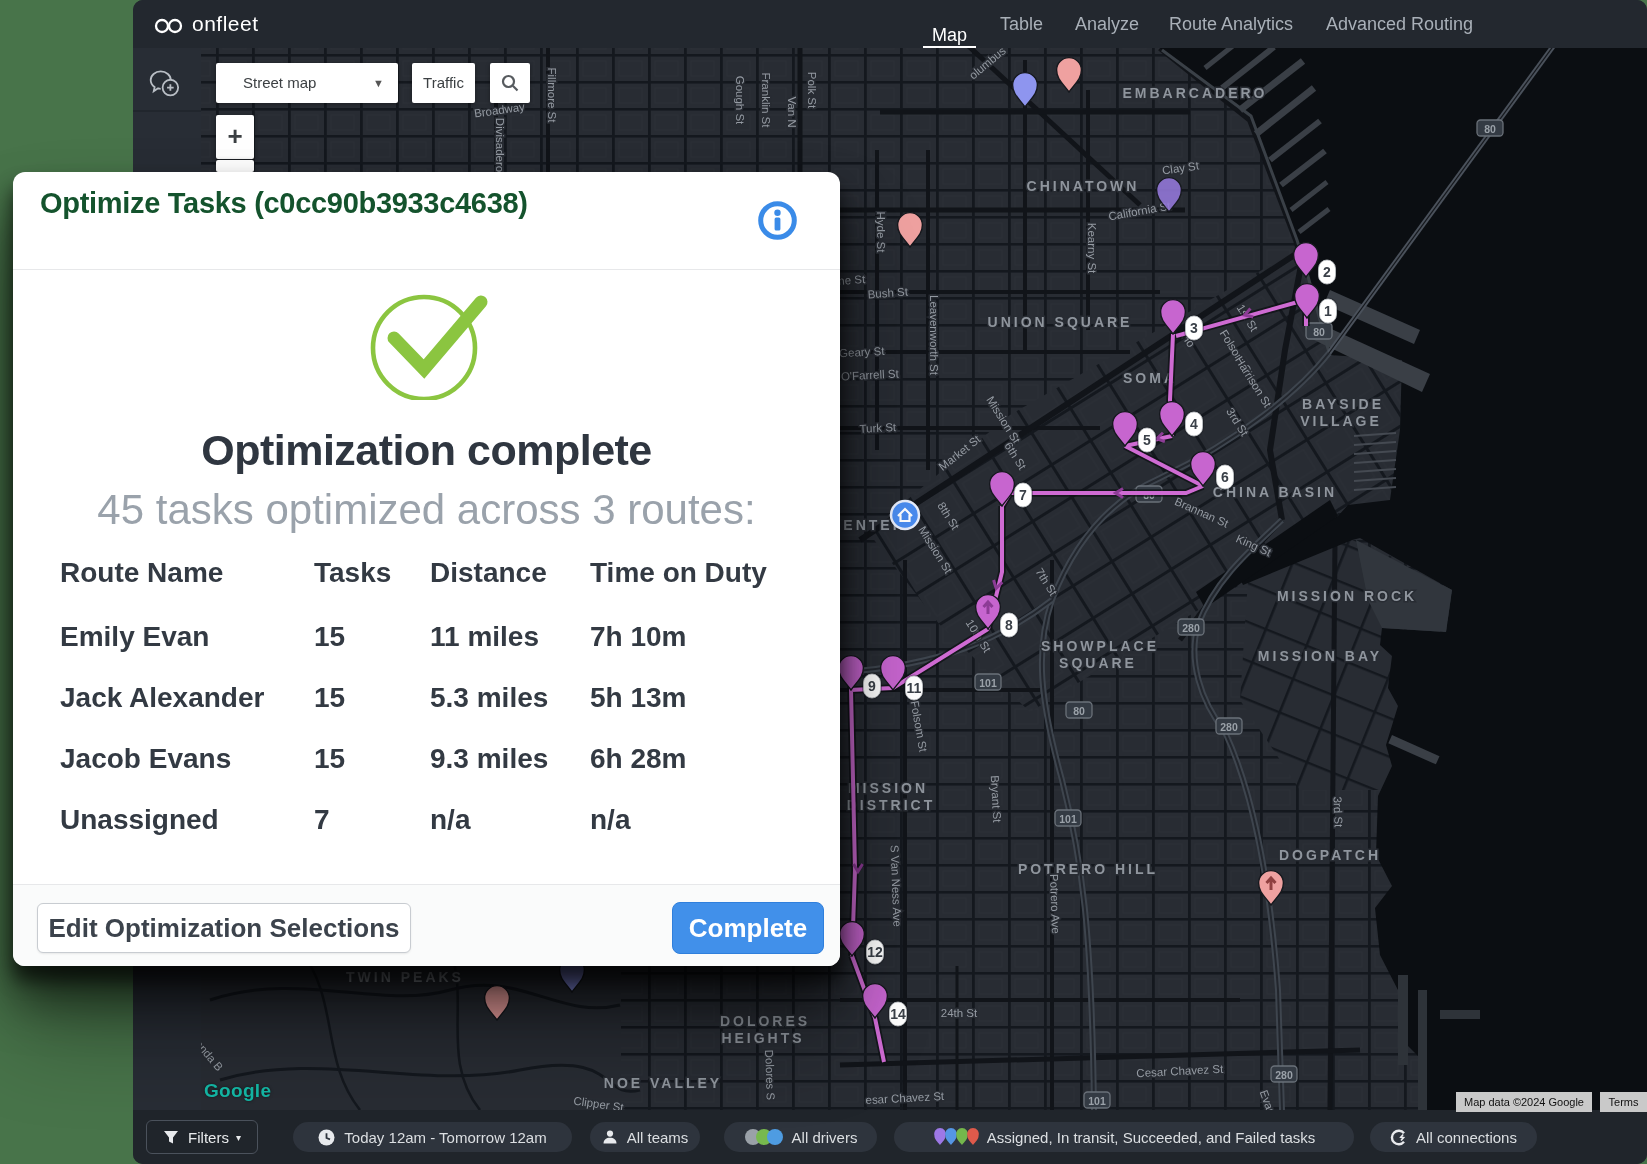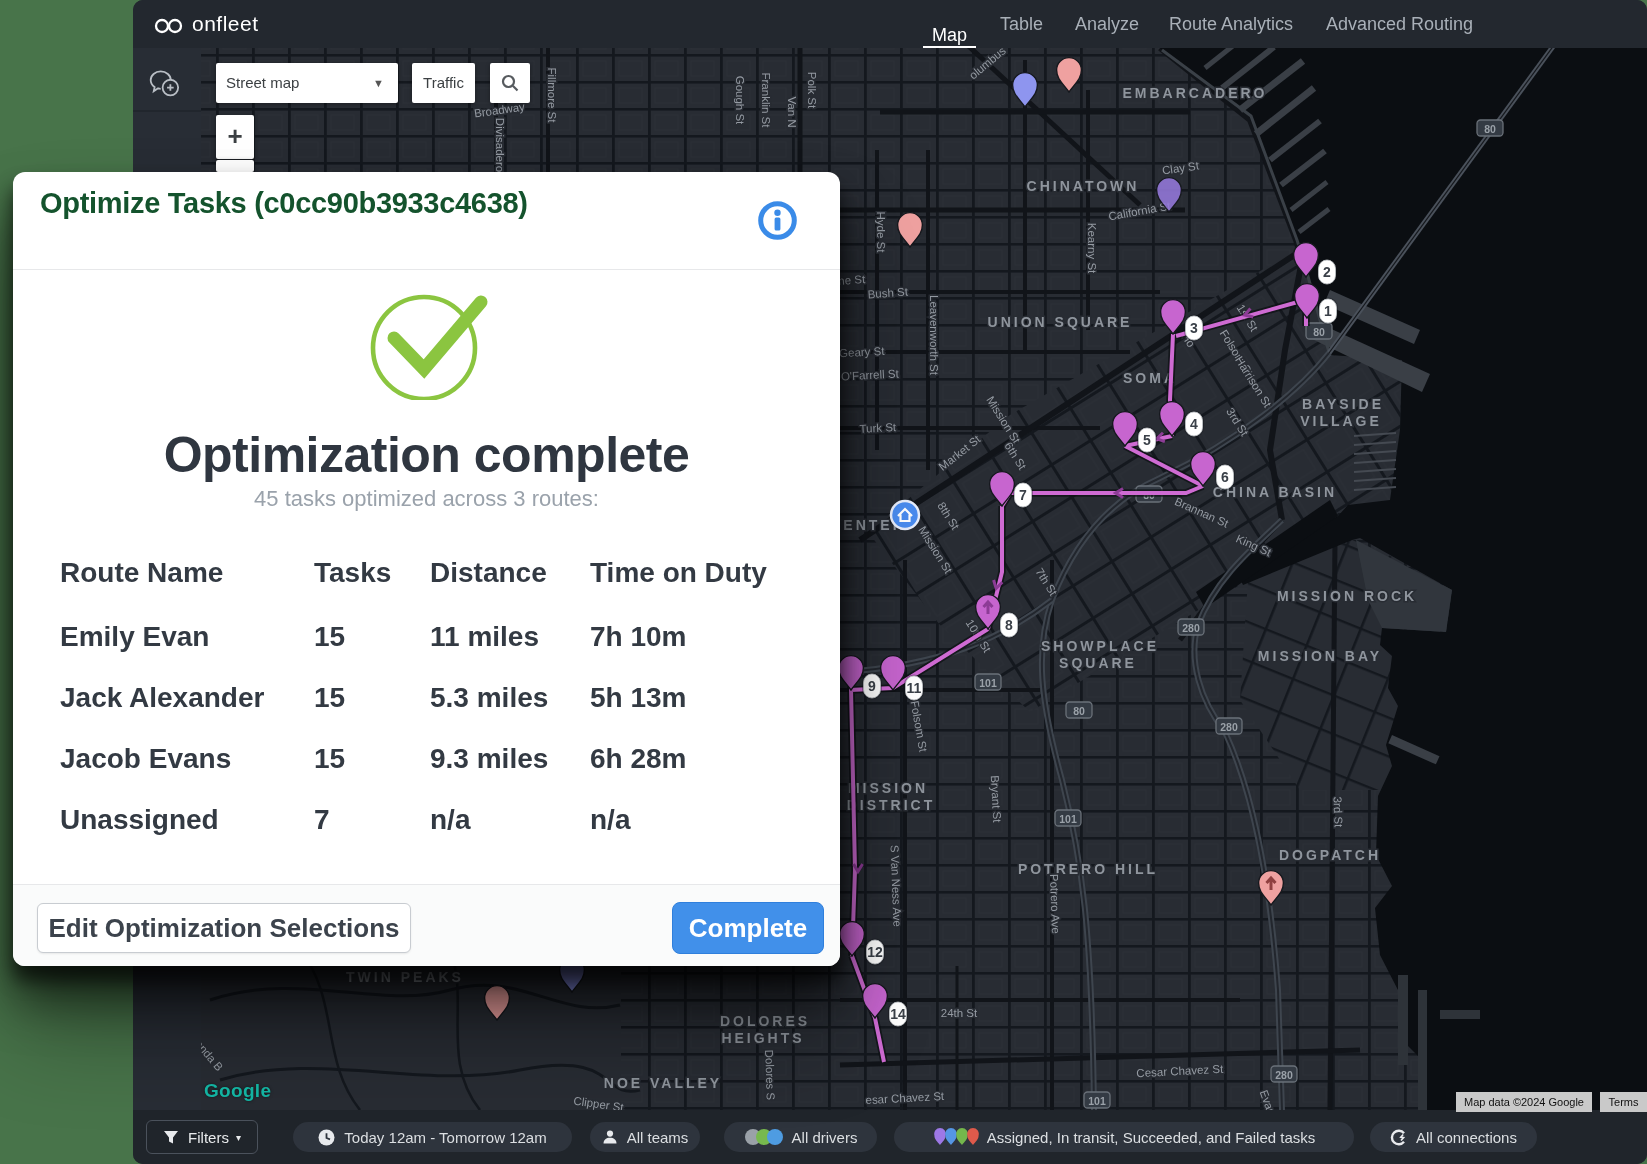--- a/index.html
+++ b/index.html
@@ -12,22 +12,22 @@
 #mapwrap {position:absolute;left:68px;top:48px;width:1446px;height:1062px}
 .mbtn {position:absolute;background:#fff;border-radius:2px;box-shadow:0 1px 4px rgba(0,0,0,.35);color:#3c4043;font-size:15px}
 #bar {position:absolute;left:0;bottom:0;right:0;height:54px;background:#20252b}
 .pill {position:absolute;top:12px;height:30px;border-radius:15px;background:#2e343d;color:#dcdfe2;font-size:15px;display:flex;align-items:center;justify-content:center;white-space:nowrap}
 #filters {position:absolute;left:13px;top:10px;width:112px;height:34px;border:1.5px solid #4b525c;border-radius:6px;color:#e8eaec;font-size:15px;display:flex;align-items:center;justify-content:center}
 #modal {position:absolute;left:13px;top:172px;width:827px;height:794px;background:#fff;border-radius:12px;box-shadow:0 14px 18px rgba(0,0,0,.62),0 34px 48px rgba(0,0,0,.52),0 65px 95px rgba(0,0,0,.32);}
 #mtitle {position:absolute;left:27px;top:15px;font-size:29px;font-weight:bold;color:#14532d;letter-spacing:-.3px}
 #minfo {position:absolute;left:745px;top:29px}
 #mhr {position:absolute;left:0;top:97px;height:1px;width:100%;background:#e7e8ea}
 #mcheck {position:absolute;left:356px;top:108px}
-#mhead {position:absolute;left:0;top:254px;width:100%;text-align:center;font-size:50px;font-weight:bold;color:#2f3640;letter-spacing:-.5px}
-#msub {position:absolute;left:0;top:314px;width:100%;text-align:center;font-size:22px;color:#9aa2ab}
+#mhead {position:absolute;left:0;top:254px;width:100%;text-align:center;font-size:43px;font-weight:bold;color:#2f3640;letter-spacing:-.5px}
+#msub {position:absolute;left:0;top:314px;width:100%;text-align:center;font-size:42px;color:#9aa2ab}
 .trow {position:absolute;left:0;width:100%;font-size:28px;font-weight:bold;color:#333a43}
 .c1 {position:absolute;left:47px} .c2 {position:absolute;left:301px}
 .c3 {position:absolute;left:417px} .c4 {position:absolute;left:577px}
 #mfoot {position:absolute;left:0;bottom:0;width:100%;height:82px;background:#fafbfb;border-top:1px solid #e7e8ea;border-radius:0 0 12px 12px}
 #ebtn {position:absolute;left:24px;top:18px;width:374px;height:50px;background:#fff;border:1px solid #c8ccd1;border-radius:6px;box-shadow:0 1px 2px rgba(0,0,0,.08);color:#3c434c;font-size:26px;font-weight:bold;text-align:center;line-height:48px}
 #cbtn {position:absolute;left:659px;top:17px;width:152px;height:52px;background:#4190ea;border:1px solid #2f7fdc;border-radius:8px;color:#fff;font-size:26px;font-weight:bold;text-align:center;line-height:50px}
 #attr {position:absolute;right:55px;bottom:52px;height:20px;background:#c9c9c9;color:#111;font-size:11px;line-height:20px;padding:0 8px}
 #terms {position:absolute;right:0;bottom:52px;height:20px;width:47px;background:#c9c9c9;color:#111;font-size:11px;line-height:20px;text-align:center}
 #glogo {position:absolute;left:71px;bottom:62px;color:#14b8a6;font-size:19px;font-weight:bold;letter-spacing:.3px;text-shadow:0 0 3px rgba(0,0,0,.5)}
 </style></head><body>
@@ -288,21 +288,21 @@
 <rect x="904" y="674.5" width="20" height="27" rx="10" fill="rgba(18,20,26,0.35)"></rect>
 <rect x="905.5" y="676" width="17" height="24" rx="8.5" fill="#fff" stroke="#c3c6ca" stroke-width="0.8"></rect>
 <text x="914" y="693" fill="#3a4048" font-size="14" font-weight="bold" text-anchor="middle">11</text>
 <rect x="865" y="938.5" width="20" height="27" rx="10" fill="rgba(18,20,26,0.35)"></rect>
 <rect x="866.5" y="940" width="17" height="24" rx="8.5" fill="#fff" stroke="#c3c6ca" stroke-width="0.8"></rect>
 <text x="875" y="957" fill="#3a4048" font-size="14" font-weight="bold" text-anchor="middle">12</text>
 <rect x="888" y="1000.5" width="20" height="27" rx="10" fill="rgba(18,20,26,0.35)"></rect>
 <rect x="889.5" y="1002" width="17" height="24" rx="8.5" fill="#fff" stroke="#c3c6ca" stroke-width="0.8"></rect>
 <text x="898" y="1019" fill="#3a4048" font-size="14" font-weight="bold" text-anchor="middle">14</text>
 </svg>
-    <div class="mbtn" style="left:15px;top:15px;width:182px;height:40px;line-height:40px"><span style="margin-left:10px">Street map</span><span style="position:absolute;right:14px;top:0;color:#555;font-size:11px">▼</span></div>
+    <div class="mbtn" style="left:15px;top:15px;width:182px;height:40px;line-height:40px"><span style="margin-left:27px">Street map</span><span style="position:absolute;right:14px;top:0;color:#555;font-size:11px">▼</span></div>
     <div class="mbtn" style="left:211px;top:15px;width:63px;height:40px;line-height:40px;text-align:center">Traffic</div>
     <div class="mbtn" style="left:289px;top:15px;width:40px;height:40px;display:flex;align-items:center;justify-content:center">
         <svg width="18" height="18" viewBox="0 0 18 18">
           <circle cx="7.5" cy="7.5" r="5.5" fill="none" stroke="#575b5f" stroke-width="2.2"></circle>
           <line x1="11.8" y1="11.8" x2="16.5" y2="16.5" stroke="#575b5f" stroke-width="2.2"></line>
         </svg>
       </div>
     <div class="mbtn" style="left:15px;top:67px;width:38px;height:44px;color:#3c4043;font-size:26px;font-weight:bold;text-align:center;line-height:42px">+</div>
     <div class="mbtn" style="left:15px;top:112px;width:38px;height:12px"></div>
   </div>

